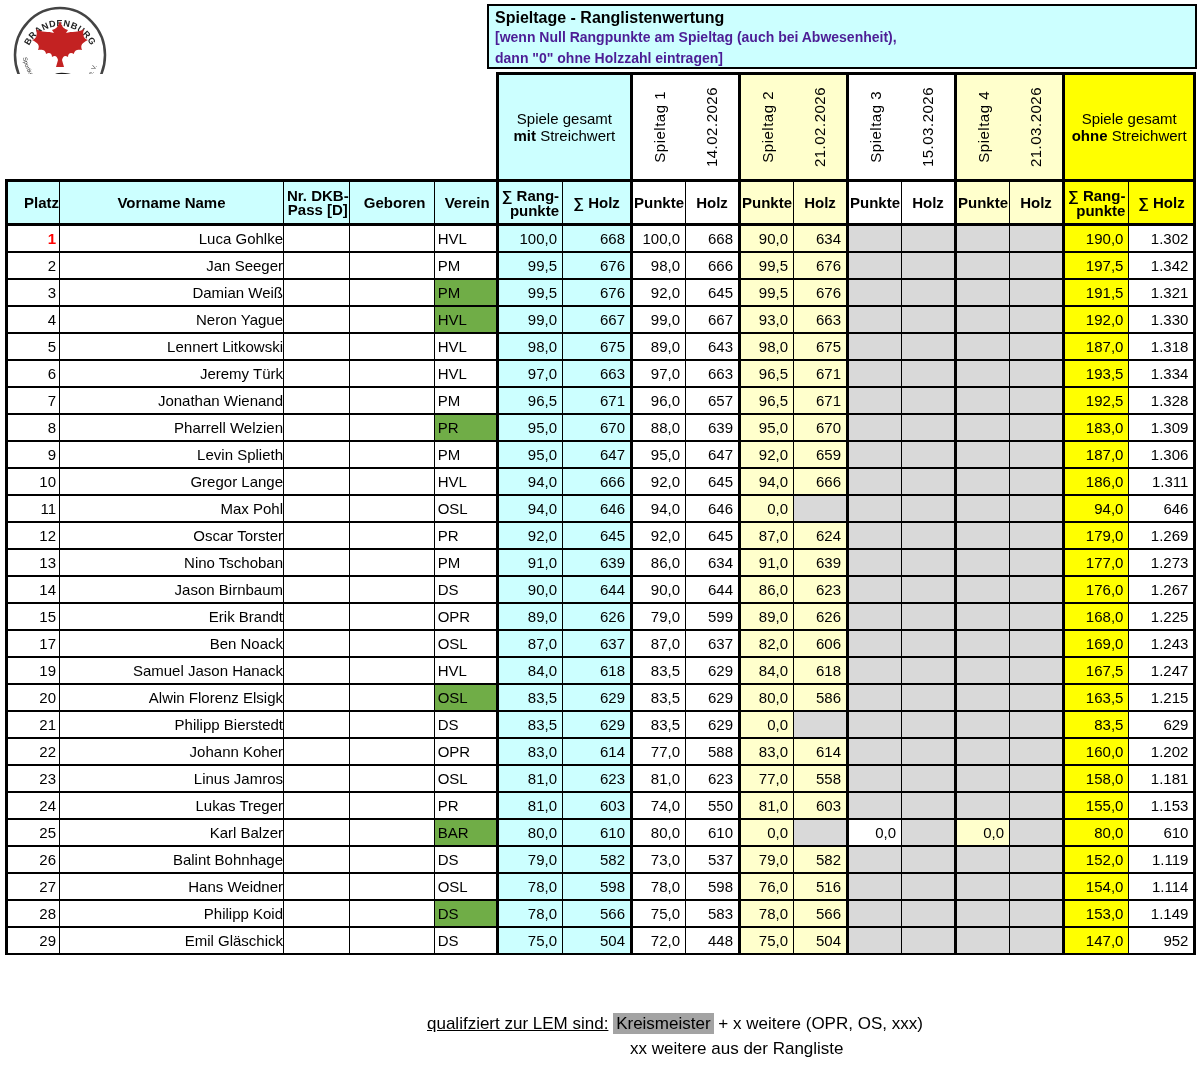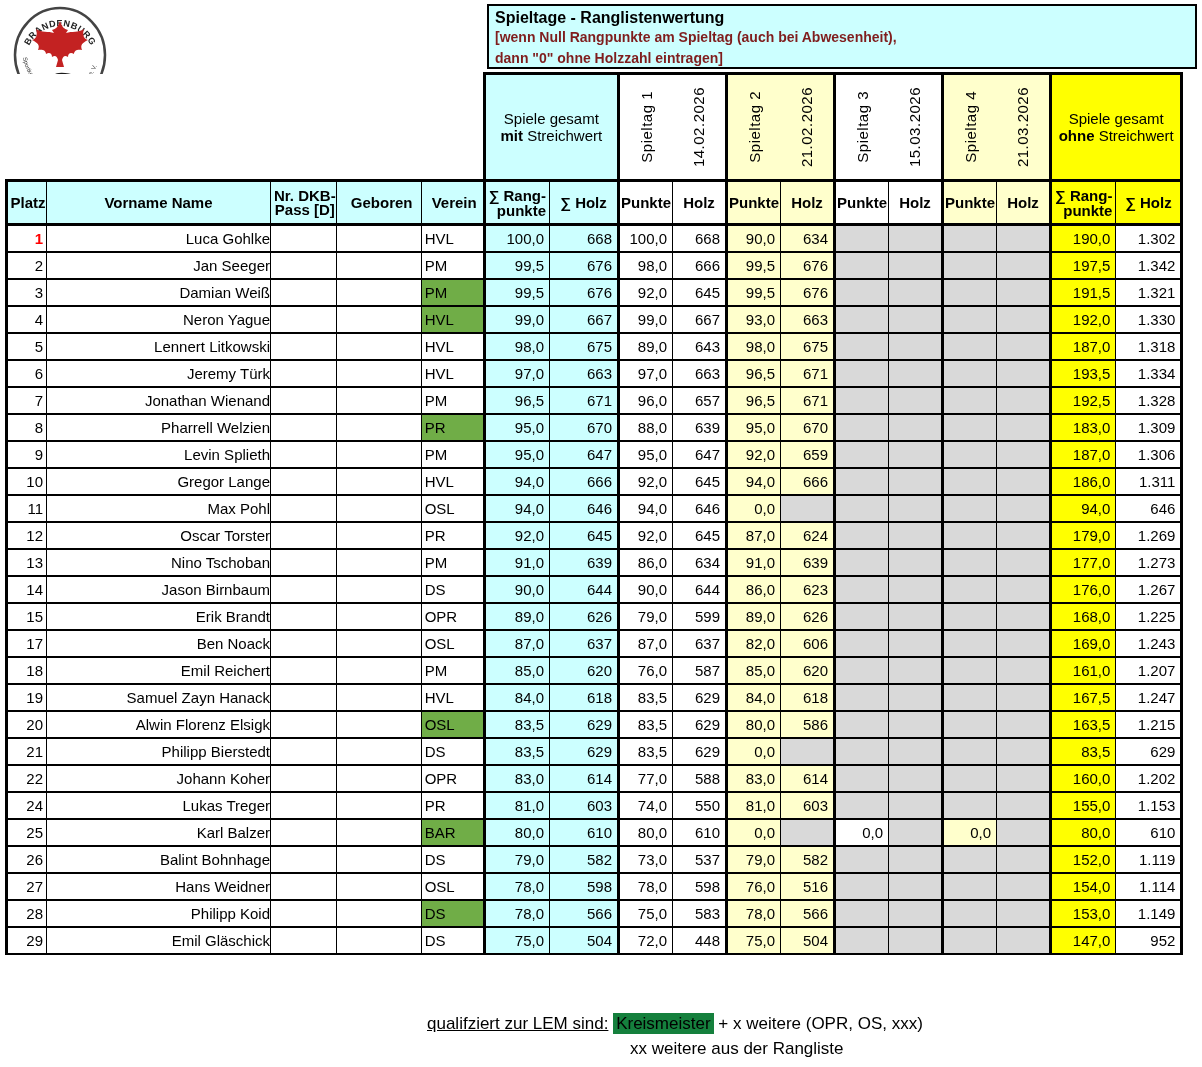--- a/index.html
+++ b/index.html
@@ -18,21 +18,21 @@
     color: #0000FF; font-weight: bold; font-size: 25px; line-height: 31px;
     white-space: pre-line;
   }
 
   
   .notice {
     position: absolute; left: 487px; top: 4px; width: 710px; height: 65px;
     background: #CCFFFF; border: 2px solid #000; padding: 3px 6px;
   }
   .notice .n-title { font-size: 16px; font-weight: bold; color: #000; }
-  .notice .n-red { font-size: 14px; font-weight: bold; color: #7f1d1d; line-height: 21px; }
+  .notice .n-red { font-size: 14px; font-weight: bold; color: #4c1d95; line-height: 21px; }
 
   
   table.rank {
     position: absolute; left: 5px; top: 72px;
     border-collapse: collapse; table-layout: fixed;
   }
   table.rank td, table.rank th {
     border: 1px solid #000; overflow: hidden; white-space: nowrap;
     font-size: 15px; background: #fff;
   }
@@ -54,21 +54,21 @@
     writing-mode: vertical-rl; transform: rotate(180deg);
     font-size: 15px; font-weight: normal; letter-spacing: 0.5px;
   }
 
   
   tr.subhead { height: 44px; }
   tr.subhead th {
     border-top: 3px solid #000; border-bottom: 3px solid #000;
     background: #CCFFFF; font-weight: bold; vertical-align: middle; text-align: center;
   }
-  th.h-platz  { font-size: 12px; text-align: left; padding-left: 2px; margin-top: 18px; }
+  th.h-platz  { font-size: 12px; text-align: left; padding-left: 16px; margin-top: 18px; }
   th.h-name   { font-size: 16px; text-align: left; }
   th.h-pass   { font-size: 11px; text-align: left; padding-left: 3px; line-height: 14px; }
   th.h-geb    { font-size: 16px; text-align: left; padding-left: 6px; }
   th.h-verein { font-size: 16px; text-align: left; padding-left: 4px; }
   th.h-sum    { font-size: 13px; line-height: 15px; padding: 0 3px; }
   th.h-sum .l1 { display: block; text-align: right; }
   th.h-sum .l2 { display: block; text-align: right; }
   th.h-ph     { font-size: 13px; }
   th.wh  { background: #fff !important; }
   th.ly  { background: #FFFFCC !important; }
@@ -88,21 +88,21 @@
   td.yellow { background: #FFFF00 !important; }
   td.empty  { background: #D9D9D9 !important; }
 
   .bl3 { border-left: 3px solid #000 !important; }
   .br3 { border-right: 3px solid #000 !important; }
   .bt3 { border-top: 3px solid #000 !important; }
 
   
   .footer { position: absolute; left: 427px; top: 1014px; font-size: 17px; }
   .footer .f-underline { text-decoration: underline; }
-  .footer .f-green { background: #15803d; padding: 1px 3px; }
+  .footer .f-green { background: #a3a3a3; padding: 1px 3px; }
   .footer .f-line2 { margin-left: 203px; margin-top: 5px; }
 </style>
 </head>
 <body>
 
 <div class="logo">
   <svg width="96" height="100" viewBox="0 0 96 100">
     <ellipse cx="48" cy="50" rx="45" ry="47" fill="#ffffff" stroke="#444" stroke-width="2.5"></ellipse>
     <defs>
       <path id="arcTop" d="M15 47 A34 34 0 0 1 81 47"></path>
@@ -511,41 +511,22 @@
     <td class="num ly bl3">82,0</td>
     <td class="num ly">606</td>
     <td class="num bl3 empty"></td>
     <td class="num empty"></td>
     <td class="num ly bl3 empty"></td>
     <td class="num ly empty"></td>
     <td class="num yellow bl3">169,0</td>
     <td class="num br3">1.243</td>
   </tr>
       <tr class="datarow">
-    <td class="c-platz bl3">18</td>
-    <td class="c-name">Emil Reichert</td>
-    <td class="c-pass"></td>
-    <td class="c-geb"></td>
-    <td class="c-verein">PM</td>
-    <td class="num cyan bl3">85,0</td>
-    <td class="num cyan">620</td>
-    <td class="num bl3">76,0</td>
-    <td class="num">587</td>
-    <td class="num ly bl3">85,0</td>
-    <td class="num ly">620</td>
-    <td class="num bl3 empty"></td>
-    <td class="num empty"></td>
-    <td class="num ly bl3 empty"></td>
-    <td class="num ly empty"></td>
-    <td class="num yellow bl3">161,0</td>
-    <td class="num br3">1.207</td>
-  </tr>
-      <tr class="datarow">
     <td class="c-platz bl3">19</td>
-    <td class="c-name">Samuel Zayn Hanack</td>
+    <td class="c-name">Samuel Jason Hanack</td>
     <td class="c-pass"></td>
     <td class="c-geb"></td>
     <td class="c-verein">HVL</td>
     <td class="num cyan bl3">84,0</td>
     <td class="num cyan">618</td>
     <td class="num bl3">83,5</td>
     <td class="num">629</td>
     <td class="num ly bl3">84,0</td>
     <td class="num ly">618</td>
     <td class="num bl3 empty"></td>
@@ -606,20 +587,39 @@
     <td class="num ly bl3">83,0</td>
     <td class="num ly">614</td>
     <td class="num bl3 empty"></td>
     <td class="num empty"></td>
     <td class="num ly bl3 empty"></td>
     <td class="num ly empty"></td>
     <td class="num yellow bl3">160,0</td>
     <td class="num br3">1.202</td>
   </tr>
       <tr class="datarow">
+    <td class="c-platz bl3">23</td>
+    <td class="c-name">Linus Jamros</td>
+    <td class="c-pass"></td>
+    <td class="c-geb"></td>
+    <td class="c-verein">OSL</td>
+    <td class="num cyan bl3">81,0</td>
+    <td class="num cyan">623</td>
+    <td class="num bl3">81,0</td>
+    <td class="num">623</td>
+    <td class="num ly bl3">77,0</td>
+    <td class="num ly">558</td>
+    <td class="num bl3 empty"></td>
+    <td class="num empty"></td>
+    <td class="num ly bl3 empty"></td>
+    <td class="num ly empty"></td>
+    <td class="num yellow bl3">158,0</td>
+    <td class="num br3">1.181</td>
+  </tr>
+      <tr class="datarow">
     <td class="c-platz bl3">24</td>
     <td class="c-name">Lukas Treger</td>
     <td class="c-pass"></td>
     <td class="c-geb"></td>
     <td class="c-verein">PR</td>
     <td class="num cyan bl3">81,0</td>
     <td class="num cyan">603</td>
     <td class="num bl3">74,0</td>
     <td class="num">550</td>
     <td class="num ly bl3">81,0</td>

